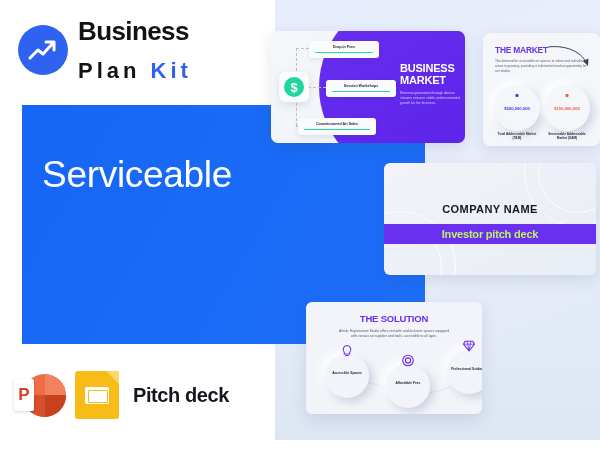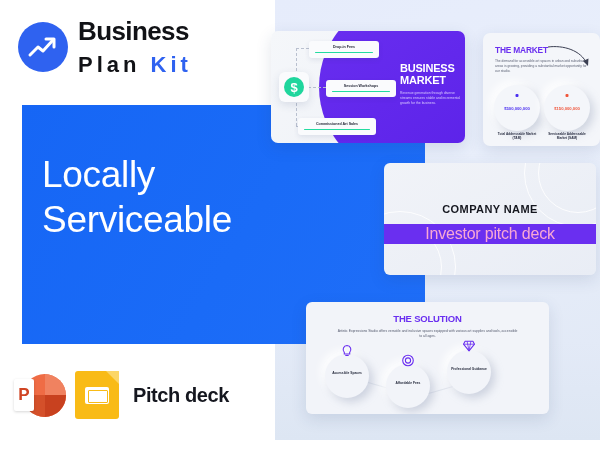--- a/index.html
+++ b/index.html
@@ -32,21 +32,21 @@
     letter-spacing:-0.3px;
   }
   .hero-title div{white-space:nowrap;}
 
   
   .logo{position:absolute;left:18px;top:18px;display:flex;align-items:center;gap:10px;}
   .logo-mark{width:50px;height:50px;border-radius:50%;background:#2f62f0;position:relative;}
   .logo-mark svg{position:absolute;left:0;top:0;}
   .logo-text{line-height:1;}
   .logo-line1{font-size:26px;font-weight:bold;color:#111216;letter-spacing:-0.6px;}
-  .logo-line2{font-size:22px;font-weight:bold;color:#111216;letter-spacing:4px;margin-top:10px;}
+  .logo-line2{font-size:22px;font-weight:bold;color:#111216;letter-spacing:4px;margin-top:16px;}
   .logo-kit{color:#2f62f0;}
 
   
   .card{
     position:absolute;background:#f2f4f8;border-radius:7px;
     box-shadow:0 5px 16px rgba(40,60,110,.13);overflow:hidden;
   }
 
   
   .card-bizmodel{left:271px;top:31px;width:194px;height:112px;
@@ -92,24 +92,24 @@
   .mk-arrow{position:absolute;left:64px;top:10px;}
 
   
   .card-company{left:384px;top:163px;width:212px;height:112px;
     background:linear-gradient(150deg,#f1f3f8 0%,#e9edf5 100%);border-radius:6px;}
   .cc-ring{position:absolute;border-radius:50%;border:1px solid rgba(255,255,255,.85);}
   .cc-name{position:absolute;left:0;right:0;top:40px;text-align:center;
     font-size:11px;font-weight:bold;color:#15171f;letter-spacing:.4px;}
   .cc-bar{position:absolute;left:0;right:0;top:61px;height:20px;background:#6a2ff0;
     display:flex;align-items:center;justify-content:center;}
-  .cc-bar span{color:#f9a8d4;font-size:16px;font-weight:normal;letter-spacing:-.2px;}
-
-  
-  .card-solution{left:306px;top:302px;width:243px;height:112px;background:#f2f4f9;border-radius:6px;}
+  .cc-bar span{color:#bef264;font-size:11px;font-weight:bold;letter-spacing:-.2px;}
+
+  
+  .card-solution{left:306px;top:302px;width:176px;height:112px;background:#f2f4f9;border-radius:6px;}
   .sol-title{position:absolute;left:0;right:0;top:11px;text-align:center;
     font-size:9.5px;font-weight:bold;color:#6a2ff0;letter-spacing:-.2px;}
   .sol-desc{position:absolute;left:30px;right:30px;top:27px;text-align:center;
     font-size:3.4px;line-height:5.2px;color:#555b6e;}
   .sol-circle{position:absolute;width:44px;height:44px;border-radius:50%;background:#f2f4f9;
     box-shadow:4px 4px 9px rgba(150,160,185,.40),-4px -4px 9px rgba(255,255,255,.95);}
   .sol-lbl{position:absolute;left:0;right:0;top:17px;text-align:center;
     font-size:3.3px;line-height:4.6px;font-weight:bold;color:#23283a;}
   .sol-ic{position:absolute;left:50%;top:-10px;transform:translateX(-50%);color:#6a2ff0;}
   .sol-link{position:absolute;border-top:1px solid #dfe3ec;}
@@ -158,21 +158,20 @@
       <div class="logo-line1">Business</div>
       <div class="logo-line2">
         <span>Plan</span>
         <span class="logo-kit">Kit</span>
       </div>
     </div>
   </div>
 
   <div class="blue-panel"></div>
   <div class="hero-title">
-    <div>Locally</div>
     <div>Serviceable</div>
   </div>
 
   <div class="card card-bizmodel">
     <div class="bm-purple"></div>
   </div>
 
   <div class="dash-v" style="left:296px;top:48px;height:78px;"></div>
   <div class="dash-h" style="left:296px;top:48px;width:13px;"></div>
   <div class="dash-h" style="left:296px;top:126px;width:13px;"></div>

